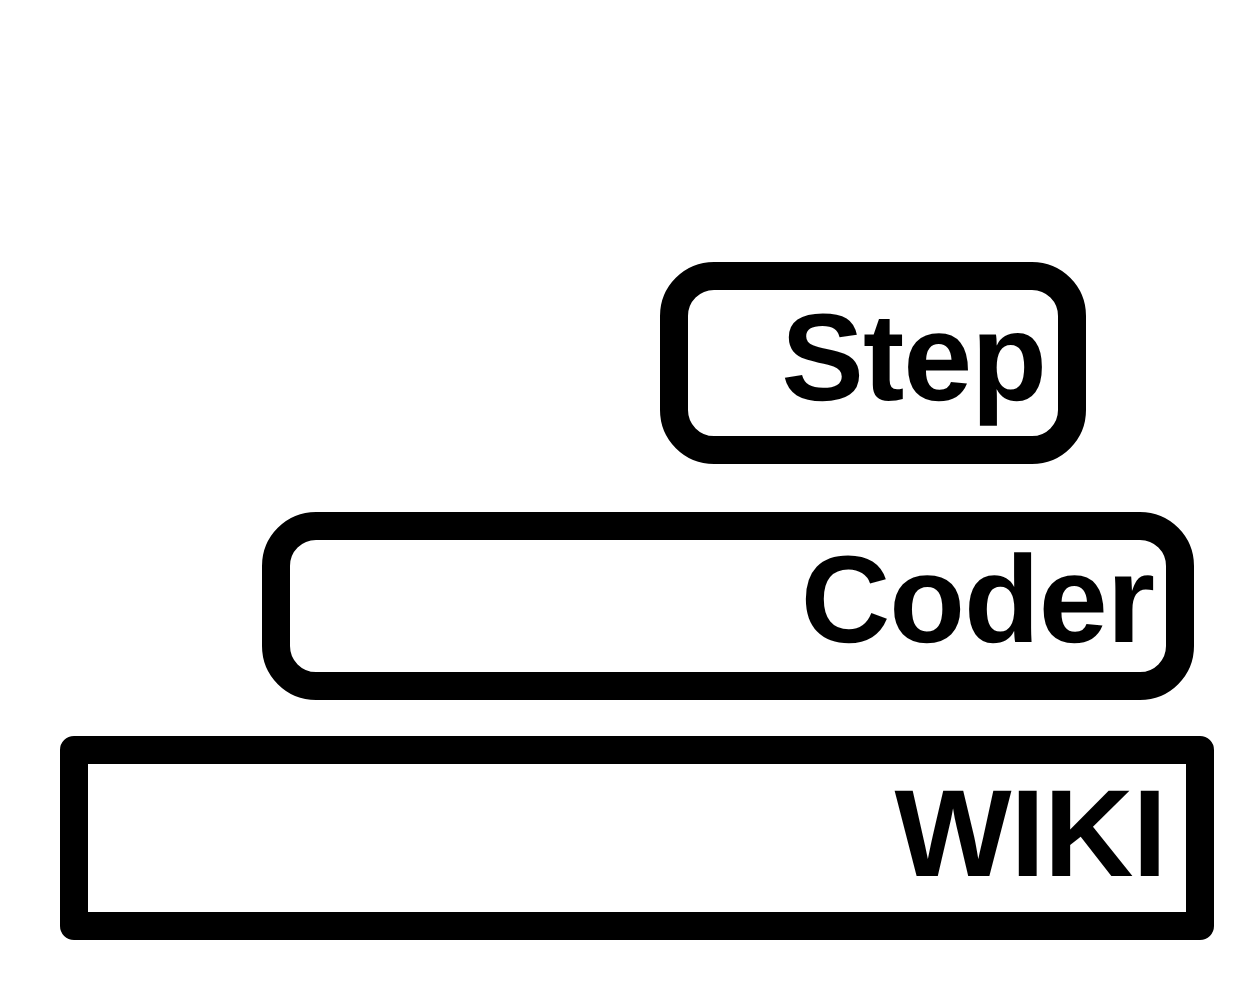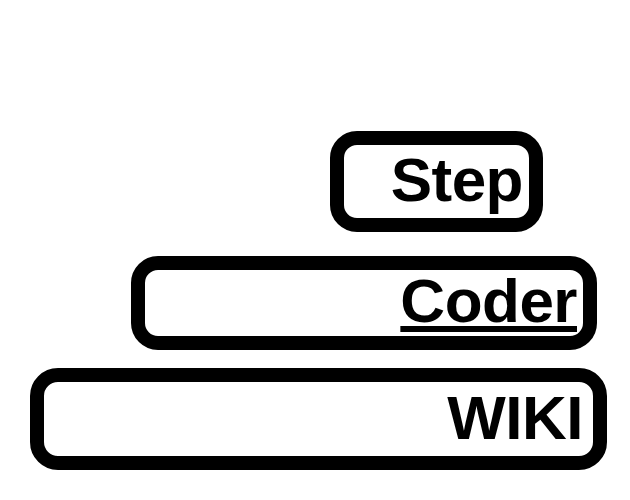--- a/index.html
+++ b/index.html
@@ -54,35 +54,34 @@
 
   
   #box-coder {
     left: 131px;
     top: 256px;
     width: 466px;
     height: 94px;
     border-width: 14px;
     border-radius: 27px;
     padding-right: 6px;
-    text-decoration: underline;
   }
   #box-coder .box-label {
     font-size: 62px;
     margin-top: -4px;
   }
 
   
   #box-wiki {
     left: 30px;
     top: 368px;
     width: 577px;
     height: 102px;
     border-width: 14px;
-    border-radius: 28px;
+    border-radius: 7px;
     padding-right: 10px;
   }
   #box-wiki .box-label {
     font-size: 62px;
     margin-top: -2px;
   }
 </style>
 </head>
 <body>
 

